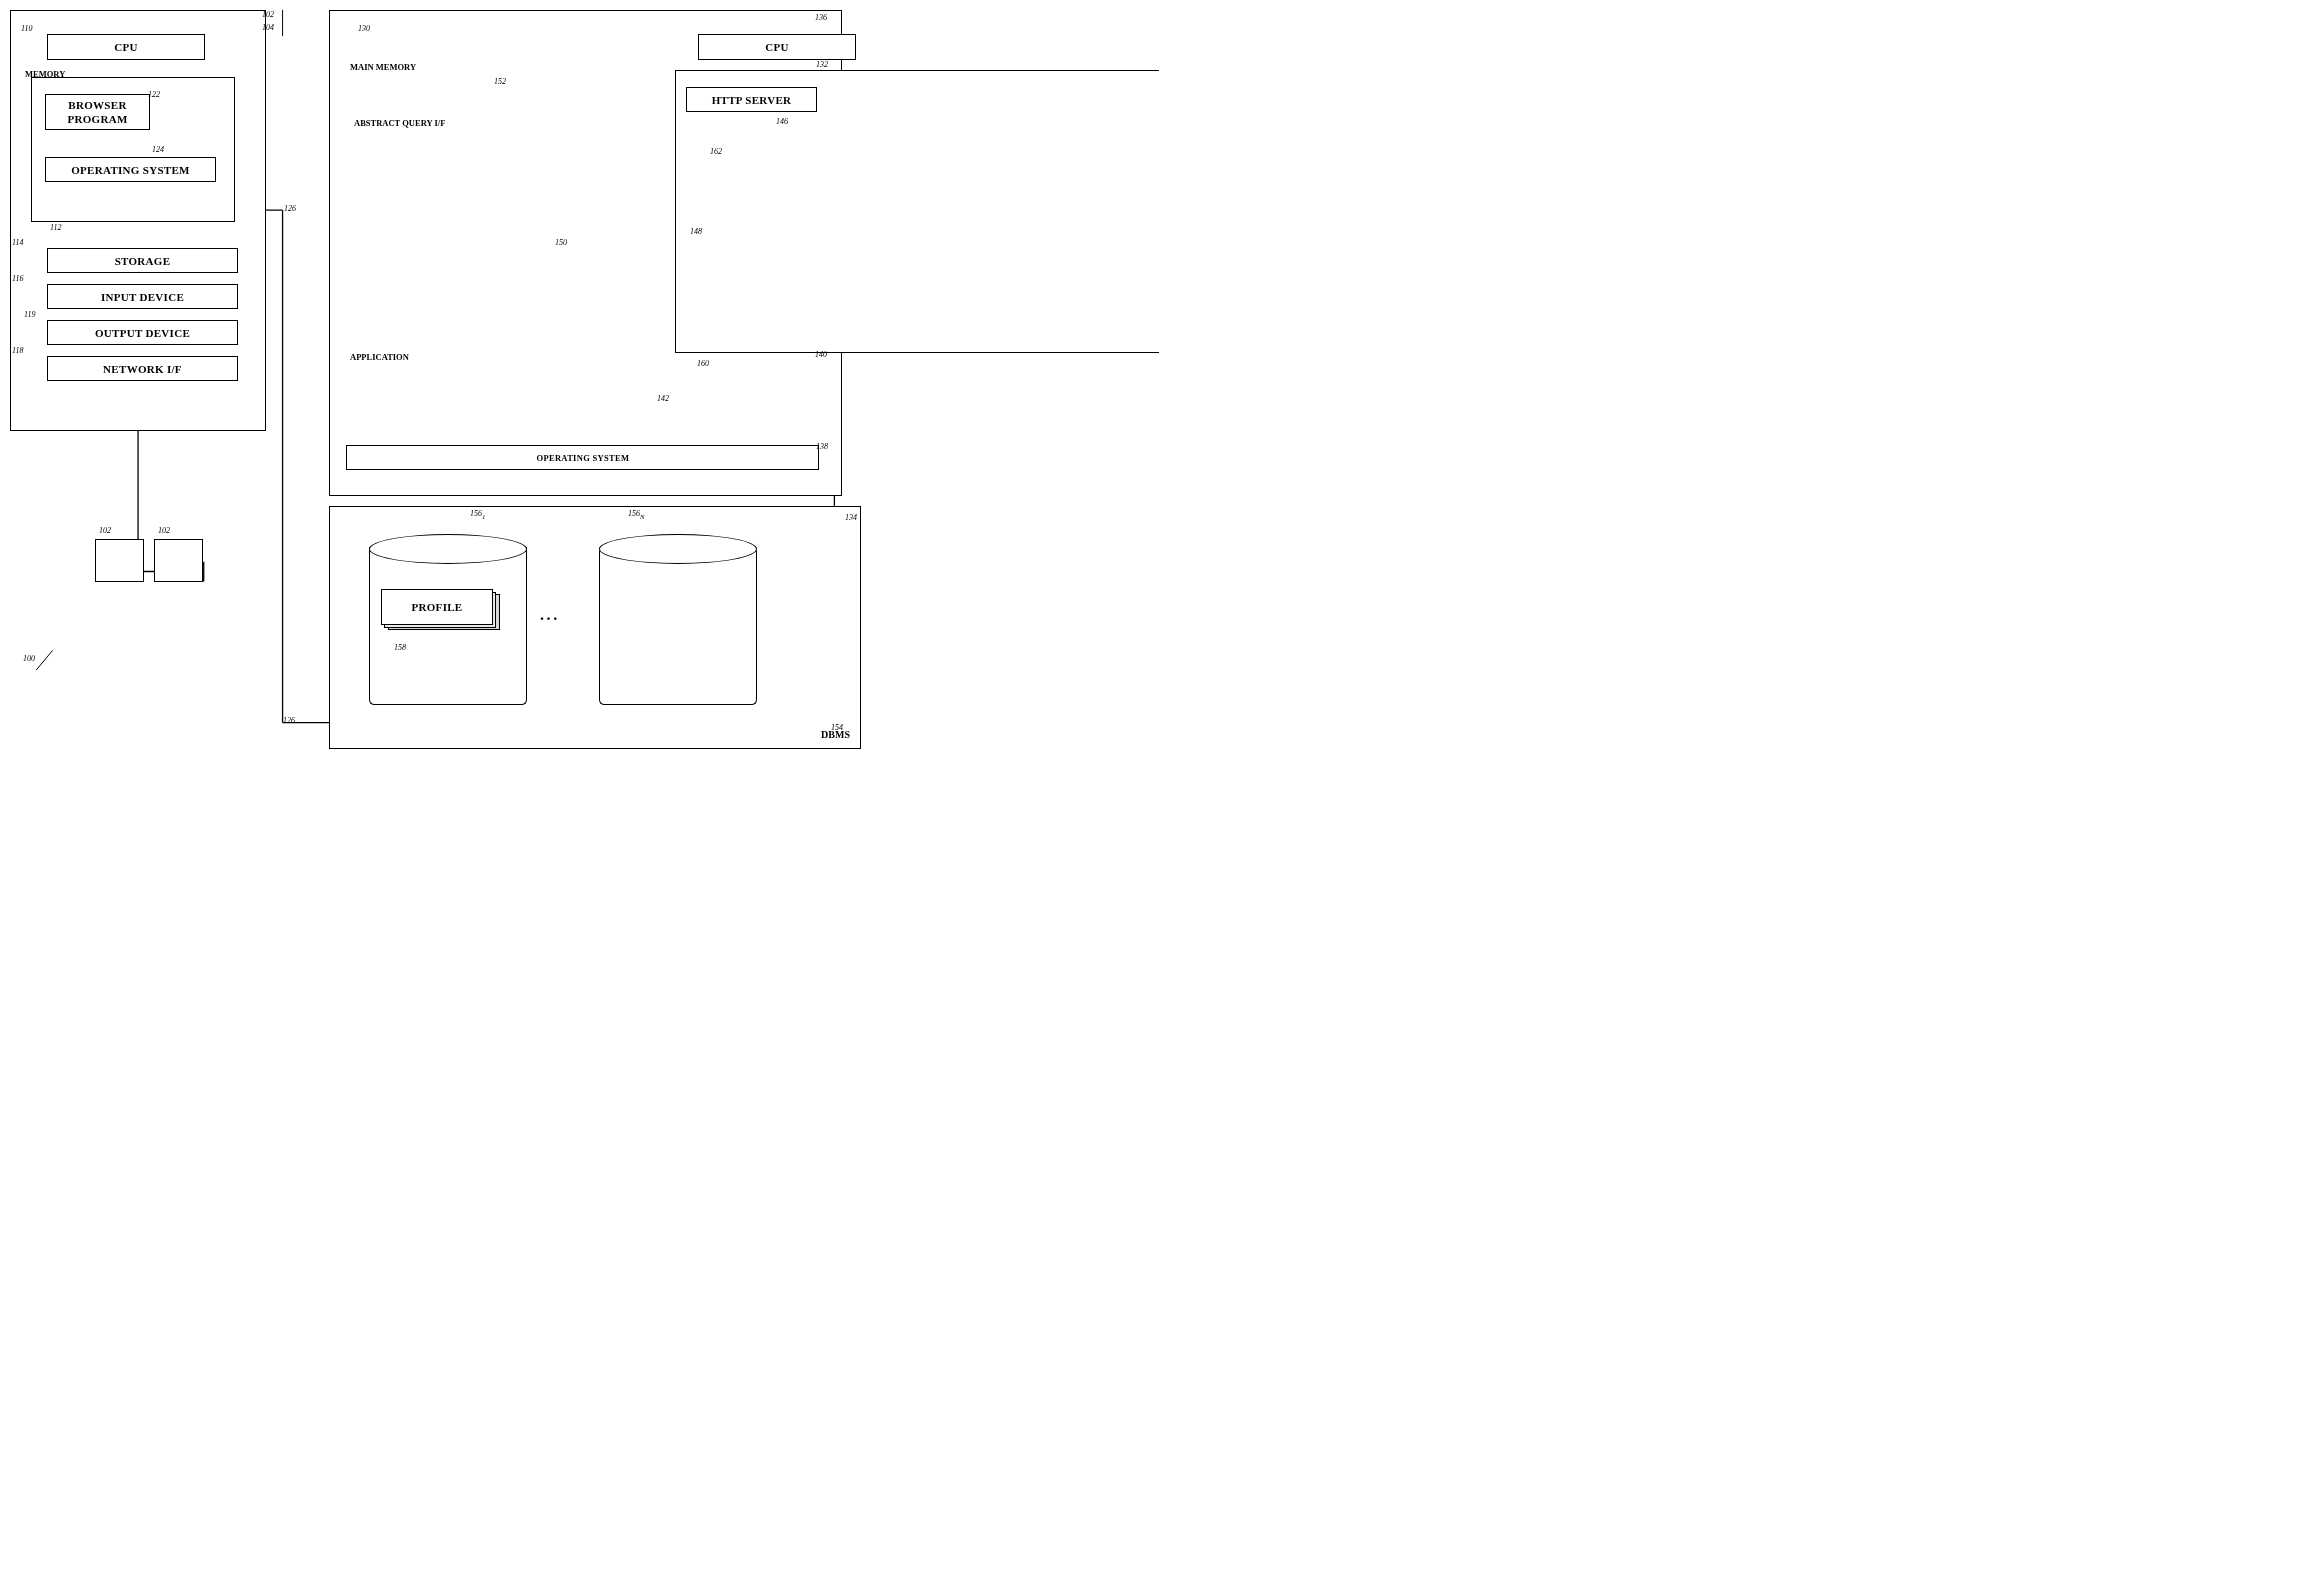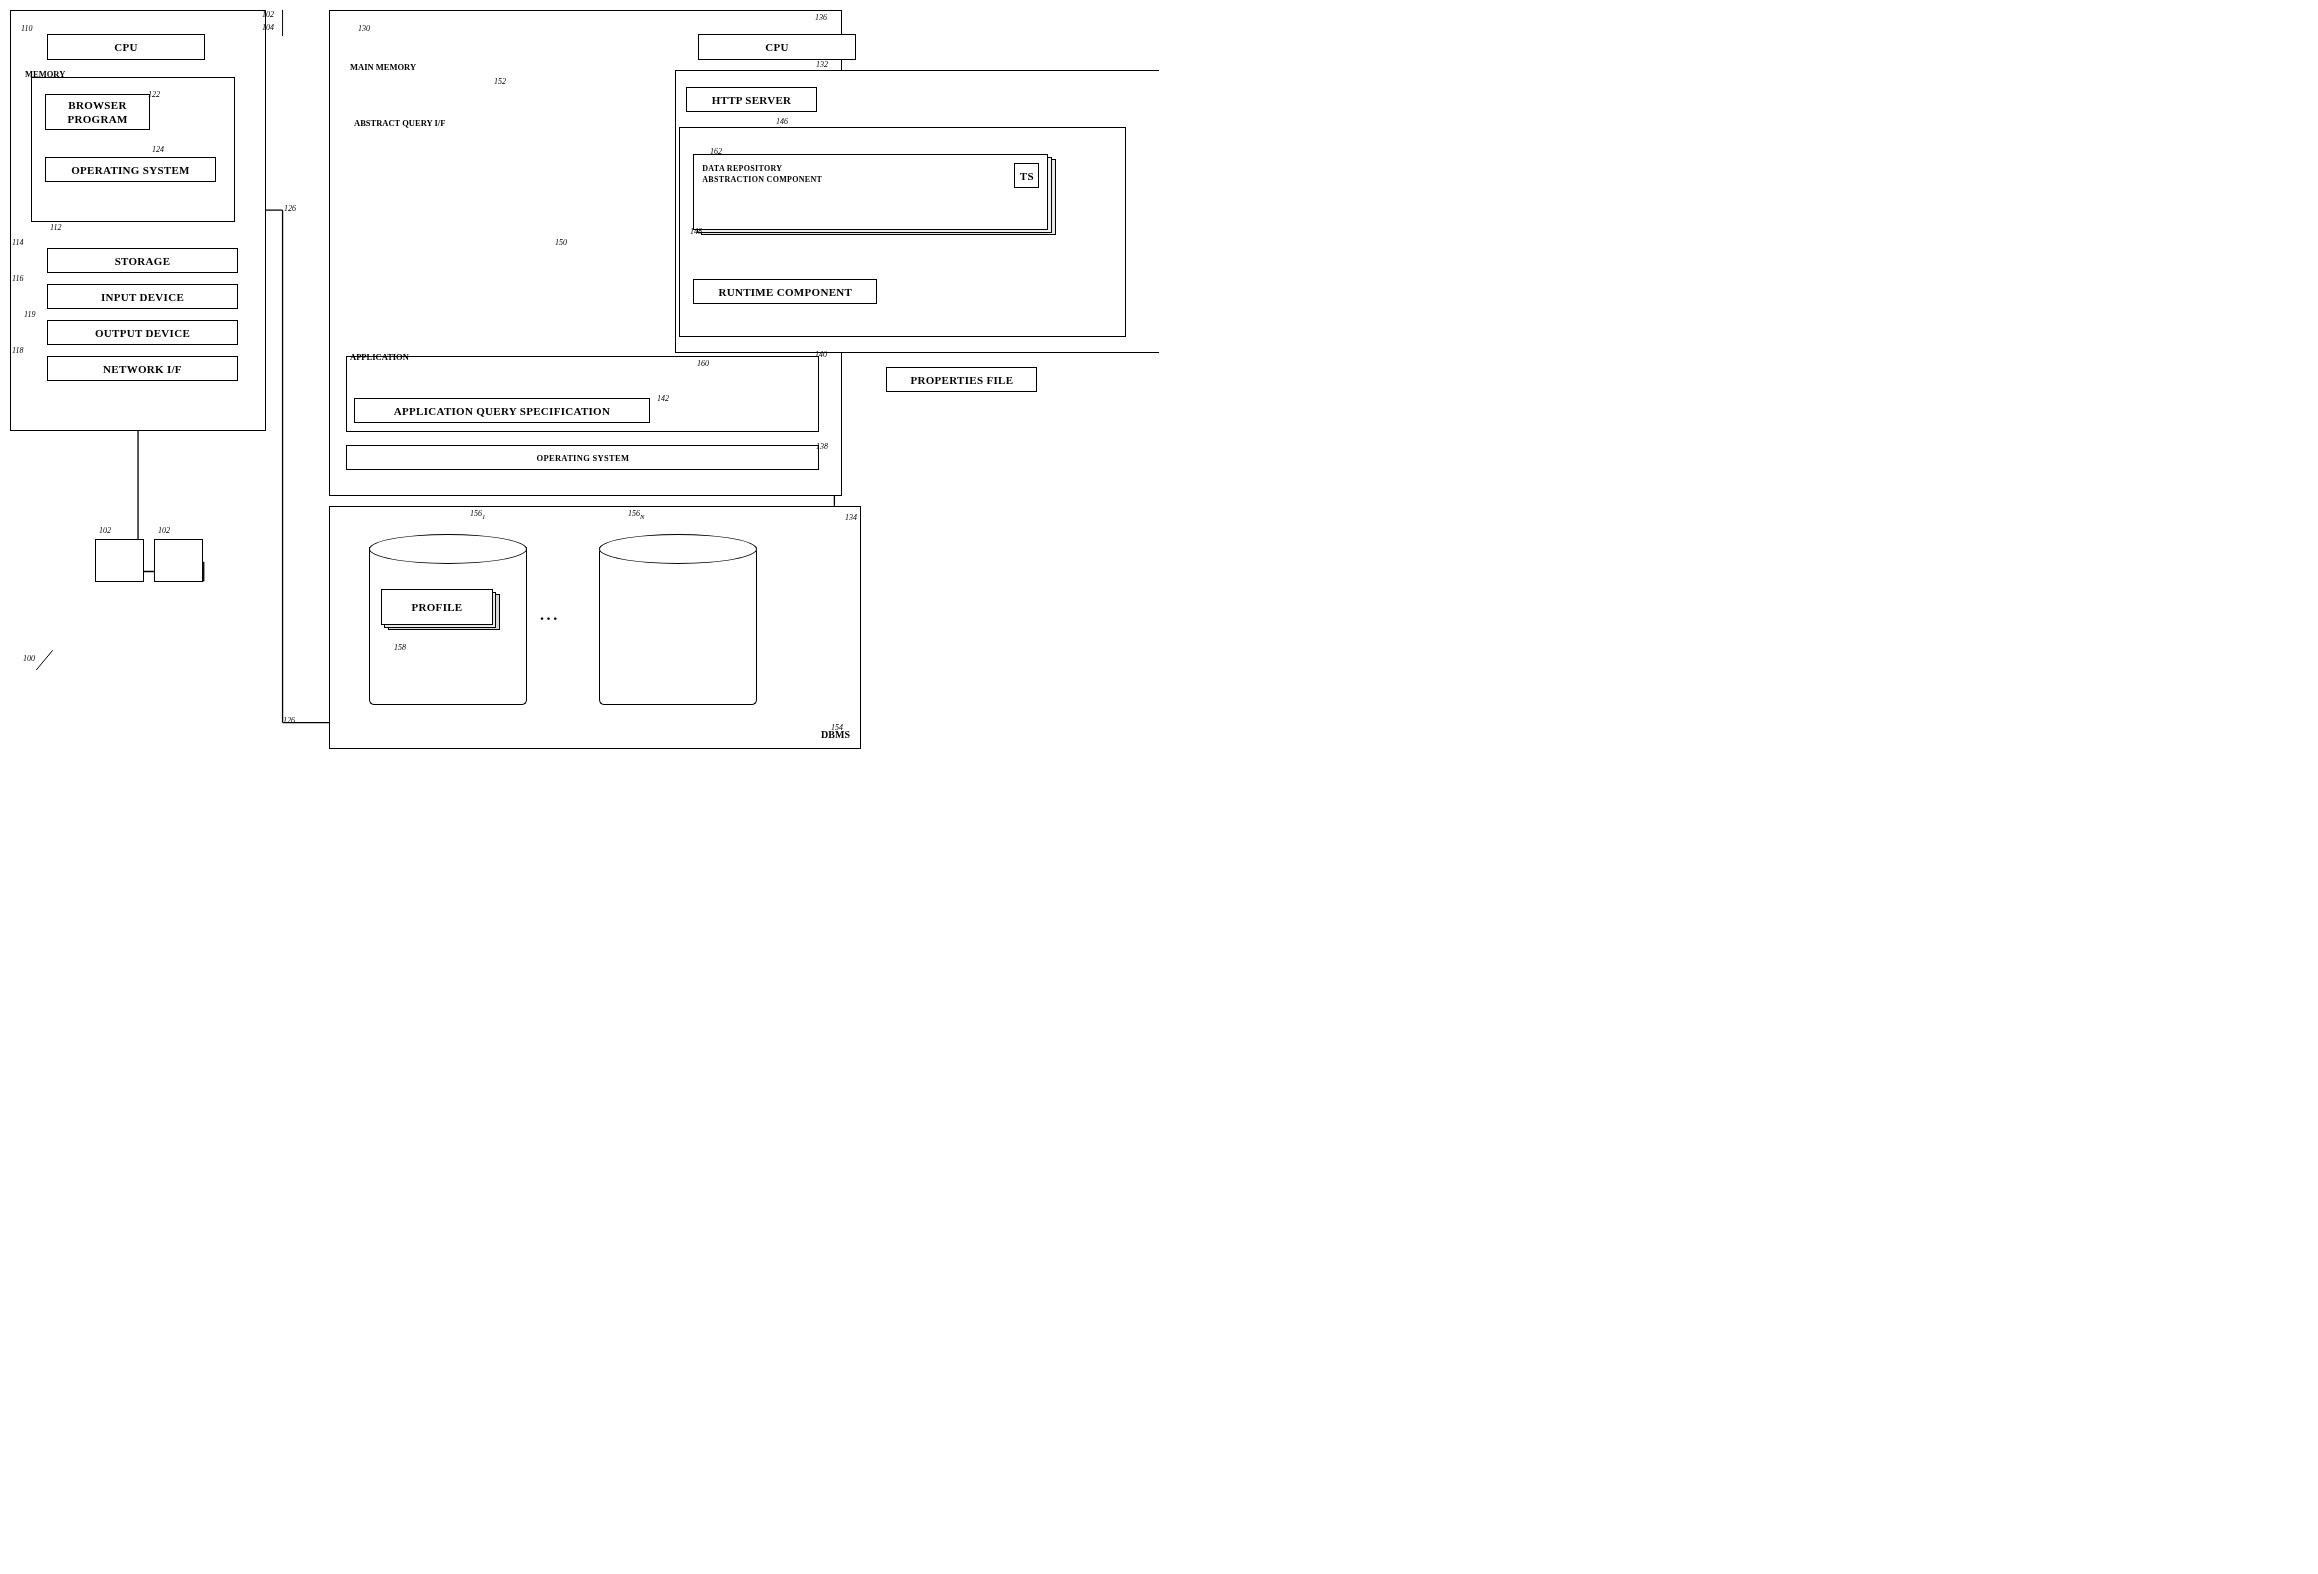--- a/index.html
+++ b/index.html
@@ -348,52 +348,22 @@
     <div class="box cpu-right">
       <span class="box-label">CPU</span>
     </div>
 
     <div class="box main-memory-right">
 
       <div class="box http-server" style="position:absolute;left:10px;top:16.4px;width:131px;height:25px;">
         <span class="box-label">HTTP SERVER</span>
       </div>
 
-      <div class="box abstract-query" style="position:absolute;left:3.3px;top:56px;width:447px;height:210px;">
-
-        <div style="position:absolute;left:13px;top:26px;width:355px;height:85px;">
-
-          <div style="position:absolute;left:8px;top:5.3px;width:355px;height:76px;border:1.3px solid #000;background:#e8e8e8;"></div>
-          <div style="position:absolute;left:4px;top:2.6px;width:355px;height:76px;border:1.3px solid #000;background:#f0f0f0;"></div>
-
-          <div style="position:absolute;left:0px;top:0px;width:355px;height:76px;border:1.3px solid #000;background:#fff;">
-            <span class="box-label" style="position:absolute;left:8px;top:8px;font-size:8px;line-height:1.4;">DATA REPOSITORY<br>ABSTRACTION COMPONENT</span>
-
-            <div style="position:absolute;right:8px;top:8px;width:25px;height:25px;border:1.3px solid #000;display:flex;align-items:center;justify-content:center;">
-              <span class="box-label">TS</span>
-            </div>
-          </div>
-        </div>
-
-        <div class="box runtime-component" style="position:absolute;left:13px;top:151px;width:184px;height:25px;">
-          <span class="box-label">RUNTIME COMPONENT</span>
-        </div>
-      </div>
-    </div>
-
-    <div class="box application-box" style="position:absolute;left:16.4px;top:345px;width:473px;height:76px;">
-
-      <div class="box properties-file" style="position:absolute;right:6.6px;top:10px;width:151px;height:25px;">
-        <span class="box-label">PROPERTIES FILE</span>
-      </div>
-
-      <div class="box app-query-spec" style="position:absolute;left:6.6px;top:41px;width:296px;height:25px;">
-        <span class="box-label">APPLICATION QUERY SPECIFICATION</span>
-      </div>
-    </div>
+    </div>
+
 
     <div class="box os-right" style="position:absolute;left:16.4px;top:434px;width:473px;height:25px;">
       <span class="box-label os-right-label">OPERATING SYSTEM</span>
     </div>
   </div>
 
   <div class="box dbms-outer">
 
     <div style="position:absolute;left:39px;top:20px;width:158px;height:191px;">
 

